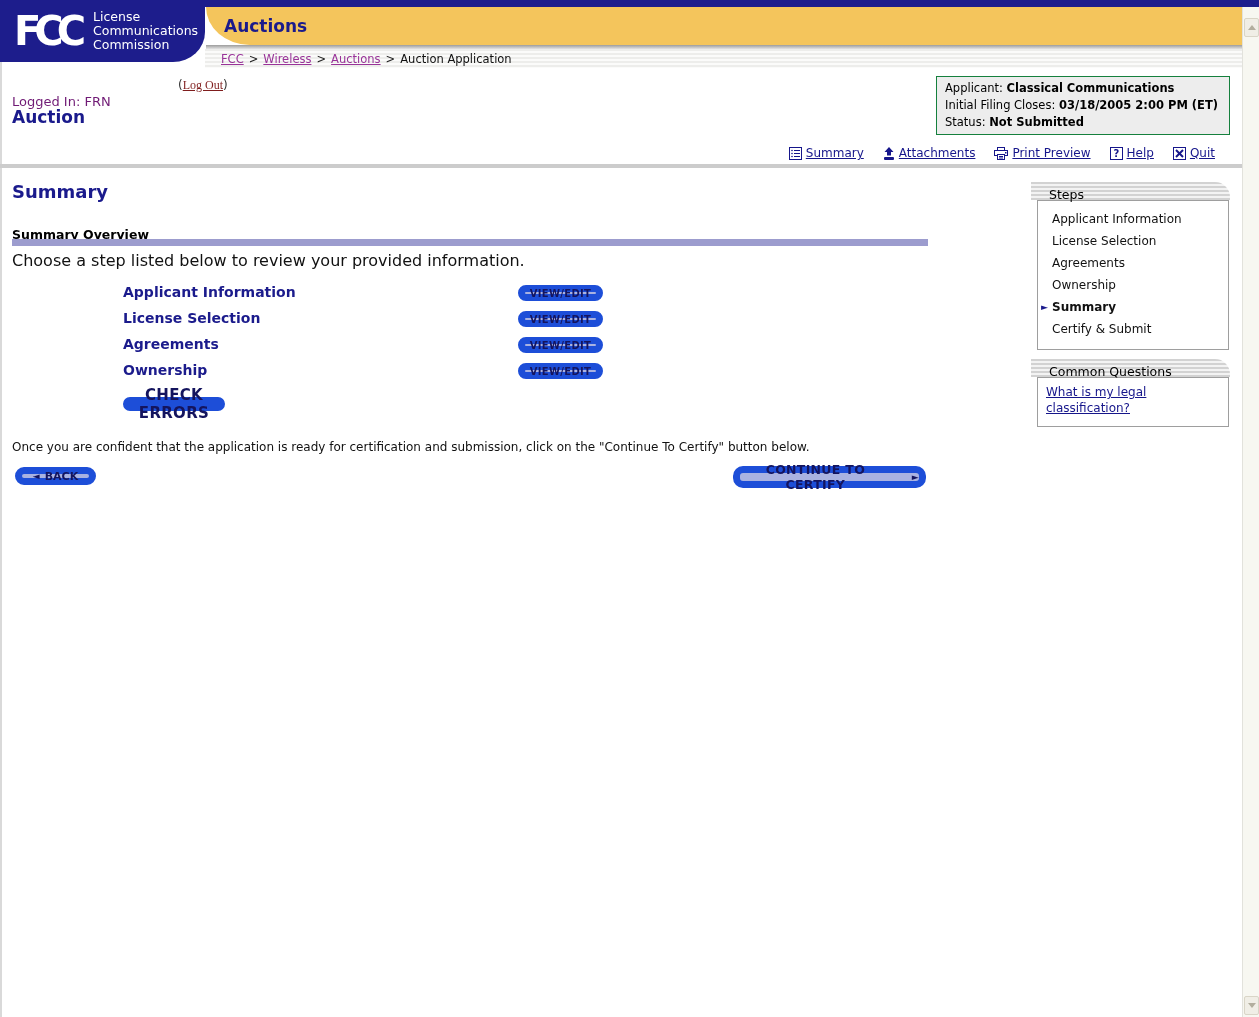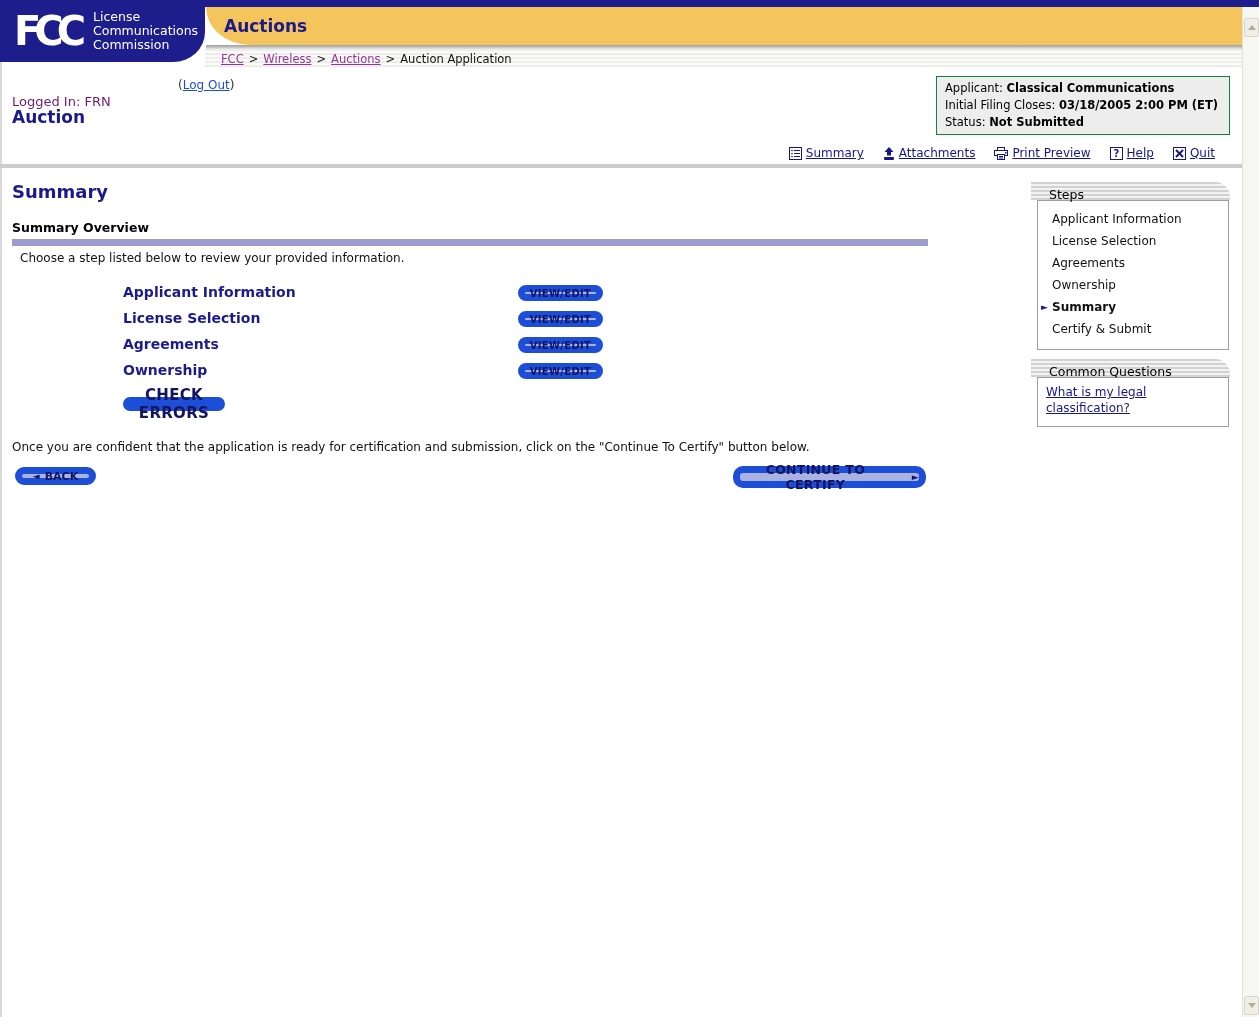--- a/index.html
+++ b/index.html
@@ -23,38 +23,38 @@
                  background:repeating-linear-gradient(180deg,#ededeb 0 2px,#fbfbfa 2px 4px);
                  display:flex; align-items:center; padding-left:16px; font-size:11.5px; }
   .crumb-link { color:#993399; text-decoration:underline; cursor:pointer; }
   .crumb-sep { margin:0 5px; color:#222; }
   .crumb-current { color:#111; }
   .left-edge { position:absolute; left:0; top:62px; bottom:0; width:2px; background:#d9d9d9; }
 
   
   .login-row { position:absolute; left:12px; top:78px; color:#701a75; font-size:13px;margin-top:16px; }
   .logout { position:absolute; left:178px; top:78px; color:#333; font-size:12px; }
-  .logout a { color:#1d4ed8; text-decoration:underline; cursor:pointer; }
+  .logout a { color:#7f1d1d; text-decoration:underline; cursor:pointer;font-family:Liberation Serif, serif; }
   .applicant-box { position:absolute; left:936px; top:76px; width:294px; background:#ededed;
                    border:1px solid #15803d; padding:3px 8px; font-size:11.5px; line-height:17px; }
   .applicant-box b { font-weight:bold; }
 
   .auction-h { position:absolute; left:12px; top:107px; font-size:17px; font-weight:bold; color:#1a1a8c; }
 
   
   .toolbar { position:absolute; top:146px; right:44px; display:flex; gap:19px; align-items:center; }
   .tb-item { display:flex; align-items:center; gap:4px; cursor:pointer; }
   .tb-item a { color:#16168b; text-decoration:underline; font-size:12px; }
   .divider { position:absolute; left:0; top:164px; right:17px; height:4px; background:#cccccc; }
 
   
   .sum-title { position:absolute; left:12px; top:181px; font-size:18px; font-weight:bold; color:#1a1a8c; }
-  .sum-overview { position:absolute; left:12px; top:220px; font-size:12.5px; font-weight:bold; color:#000; }
+  .sum-overview { position:absolute; left:12px; top:227px; font-size:12.5px; font-weight:bold; color:#000; }
   .purple-bar { position:absolute; left:12px; top:239px; width:916px; height:7px; background:#9c9cce; }
-  .instr { position:absolute; left:12px; top:251px; font-size:12px; color:#111;margin-left:8px; }
+  .instr { position:absolute; left:12px; top:251px; font-size:16px; color:#111; }
   .step-label { position:absolute; left:123px; font-size:14px; font-weight:bold; color:#1b1b8c; }
   .pill { display:inline-flex; align-items:center; justify-content:center; background:#a9b2e1;
           border:7px solid #1d4ed8; border-radius:10px; color:#14145e; font-weight:bold;
           cursor:pointer; font-family:inherit; }
   .ve-btn { position:absolute; left:518px; width:85px; height:16px; font-size:10px; letter-spacing:.3px; }
   .ce-btn { position:absolute; left:123px; top:397px; width:102px; height:14px; font-size:15px; letter-spacing:.3px; }
   .certify-text { position:absolute; left:12px; top:440px; font-size:12px; color:#111; }
   .back-btn { position:absolute; left:15px; top:467px; width:81px; height:18px; font-size:11px; gap:5px; }
   .continue-btn { position:absolute; left:733px; top:466px; width:193px; height:22px; font-size:12.5px;
                   letter-spacing:.3px; gap:21px; }

